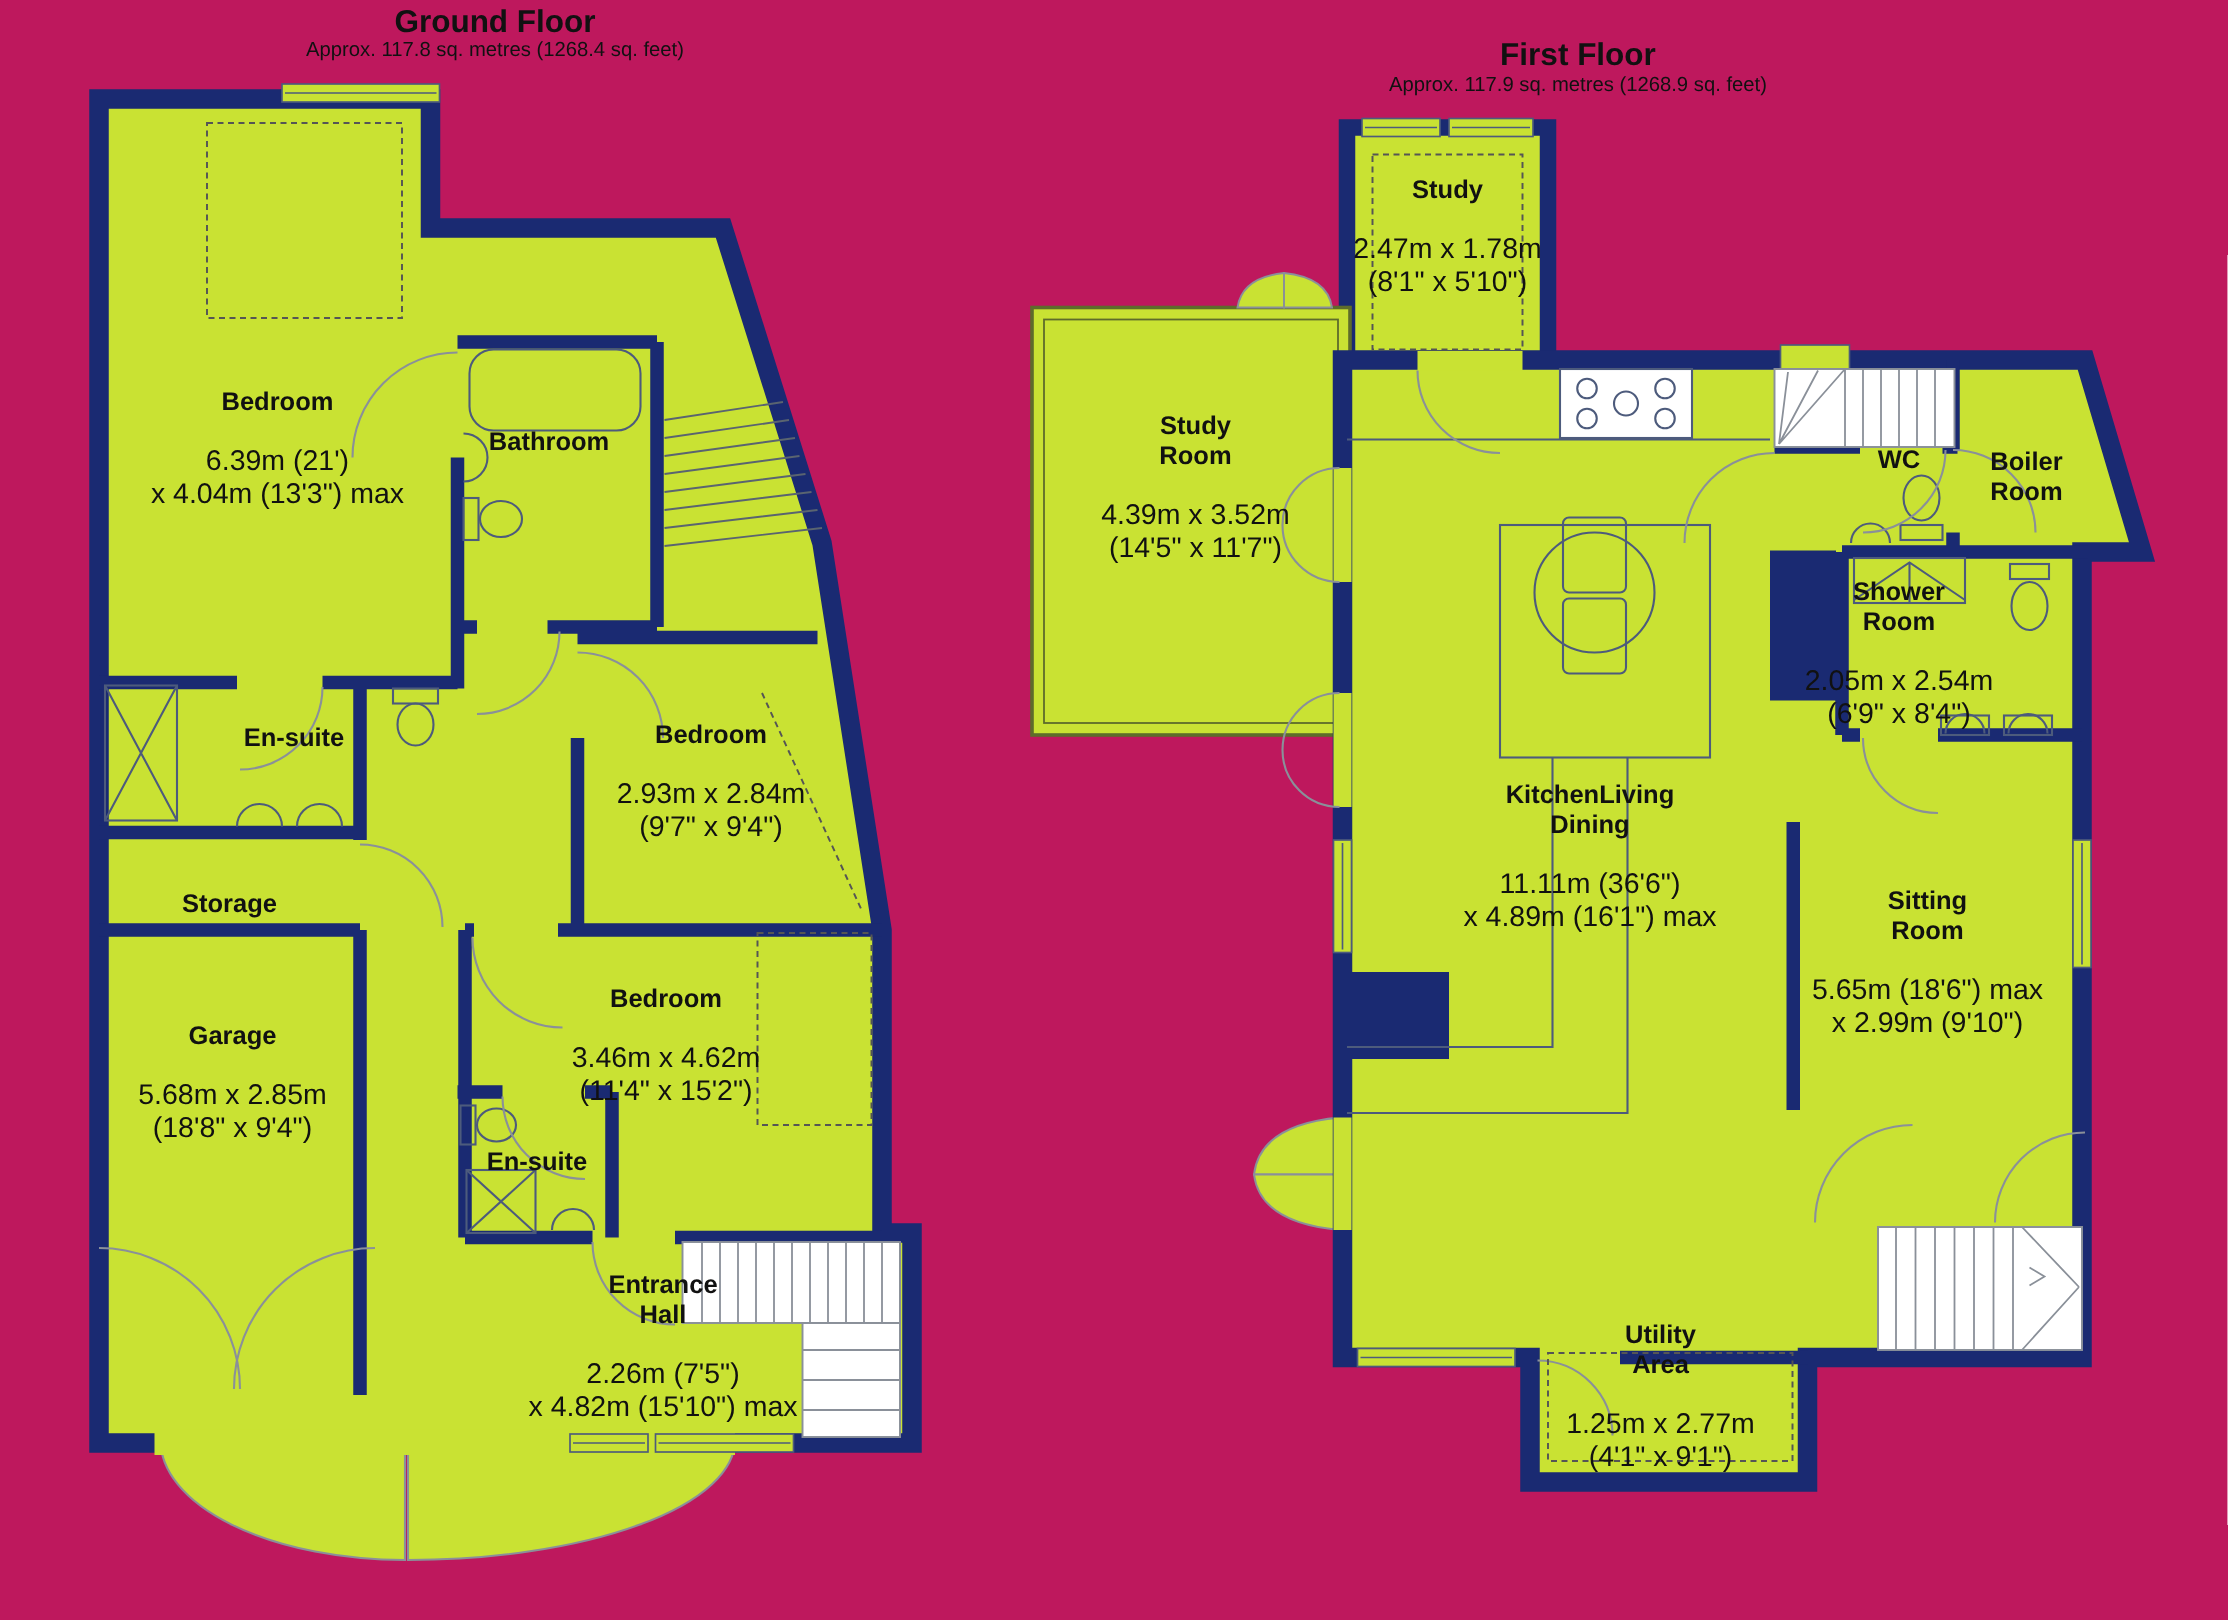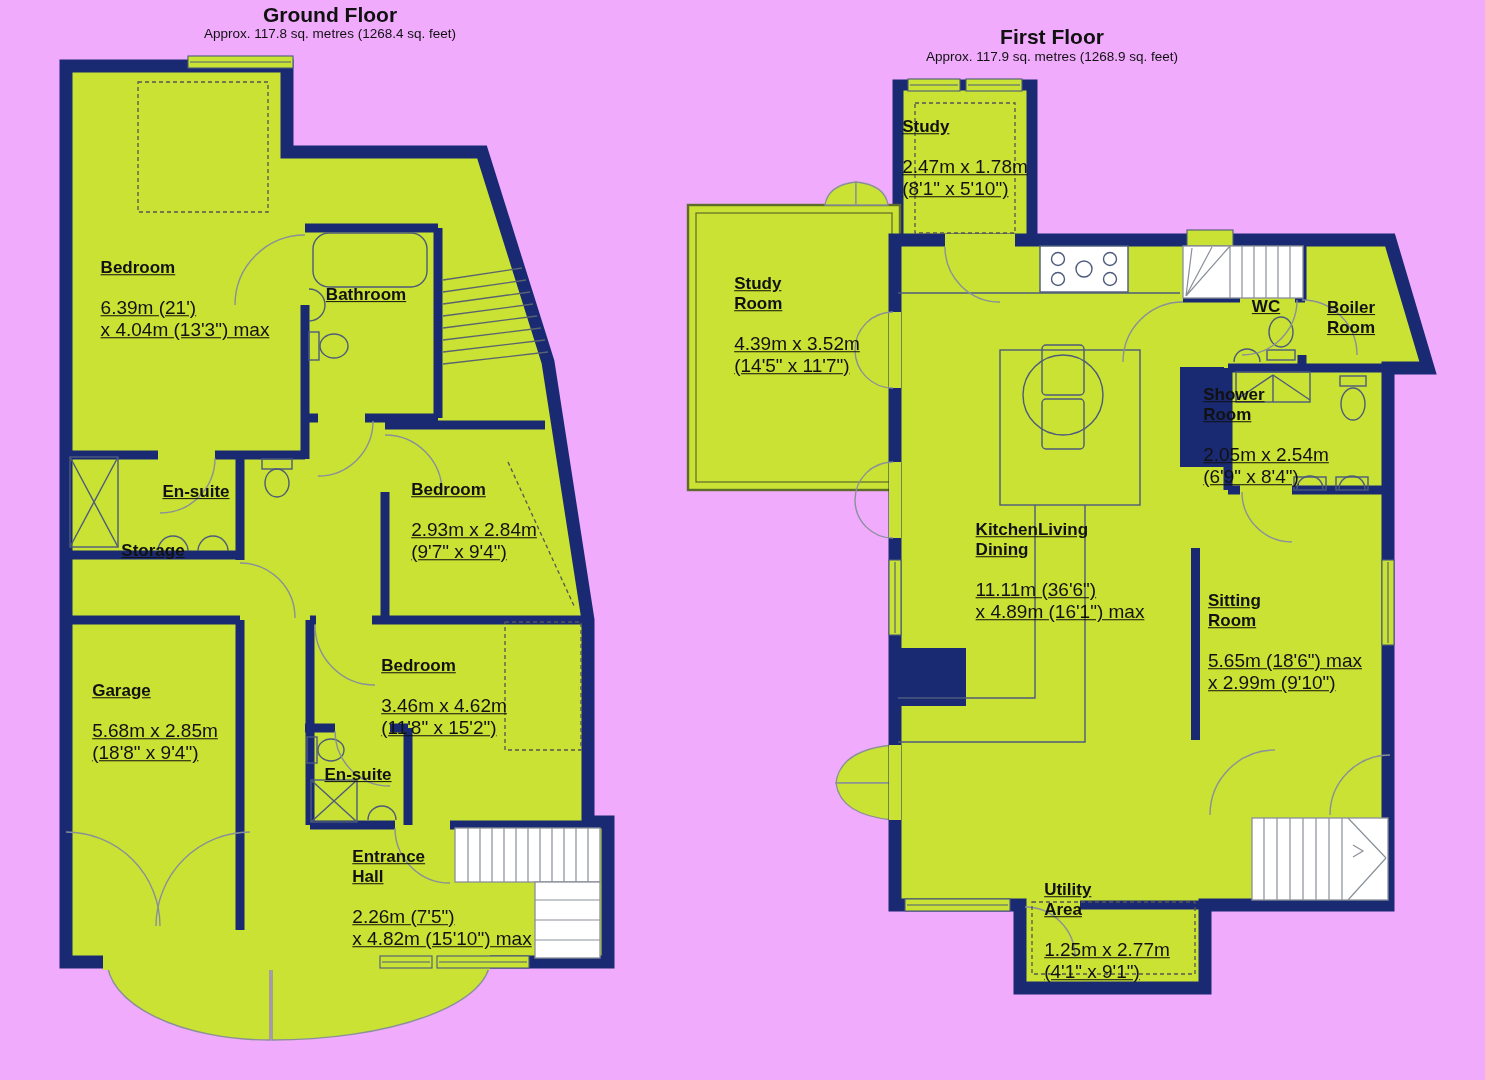--- a/index.html
+++ b/index.html
@@ -1,21 +1,21 @@
 <!DOCTYPE html>
 <html><head>
 <meta charset="utf-8">
 <style>
   html,body{margin:0;padding:0;background:#ffffff;}
-  #stage{position:relative;width:1485px;height:1080px;background:#f0abfc;overflow:hidden;
+  #stage{position:relative;width:1485px;height:1080px;background:#be185d;overflow:hidden;
          font-family:"Liberation Sans", sans-serif;color:#111;}
   svg{position:absolute;left:0;top:0;}
   .floor-title{position:absolute;transform:translate(-50%,-50%);font-size:21px;font-weight:bold;white-space:nowrap;}
   .floor-subtitle{position:absolute;transform:translate(-50%,-50%);font-size:13.5px;white-space:nowrap;}
-  .room-label{position:absolute;transform:translate(-50%,-50%);white-space:pre-line;line-height:1.18;text-decoration:underline;}
+  .room-label{position:absolute;transform:translate(-50%,-50%);text-align:center;white-space:pre-line;line-height:1.18;}
   .room-name{display:block;font-weight:bold;font-size:17px;}
   .room-dims{display:block;font-size:19px;}
   .total-area{position:absolute;transform:translate(-50%,-50%);font-size:16.5px;white-space:nowrap;}
 </style>
 </head>
 <body>
 
 <div id="stage">
 
 <svg width="1485" height="1080" viewBox="0 0 1485 1080">
@@ -254,32 +254,32 @@
   <span class="room-name">Bathroom</span>
 </div>
 <div class="room-label" style="left:196px;top:492px">
   <span class="room-name">En-suite</span>
 </div>
 <div class="room-label" style="left:474px;top:522px">
   <span class="room-name">Bedroom</span>
   <span class="room-dims">2.93m x 2.84m
 (9'7" x 9'4")</span>
 </div>
-<div class="room-label" style="left:153px;top:551px">
+<div class="room-label" style="left:153px;top:603px">
   <span class="room-name">Storage</span>
 </div>
 <div class="room-label" style="left:155px;top:723px">
   <span class="room-name">Garage</span>
   <span class="room-dims">5.68m x 2.85m
 (18'8" x 9'4")</span>
 </div>
 <div class="room-label" style="left:444px;top:698px">
   <span class="room-name">Bedroom</span>
   <span class="room-dims">3.46m x 4.62m
-(11'8" x 15'2")</span>
+(11'4" x 15'2")</span>
 </div>
 <div class="room-label" style="left:358px;top:775px">
   <span class="room-name">En-suite</span>
 </div>
 <div class="room-label" style="left:442px;top:899px">
   <span class="room-name">Entrance
 Hall</span>
   <span class="room-dims">2.26m (7'5")
 x 4.82m (15'10") max</span>
 </div>

